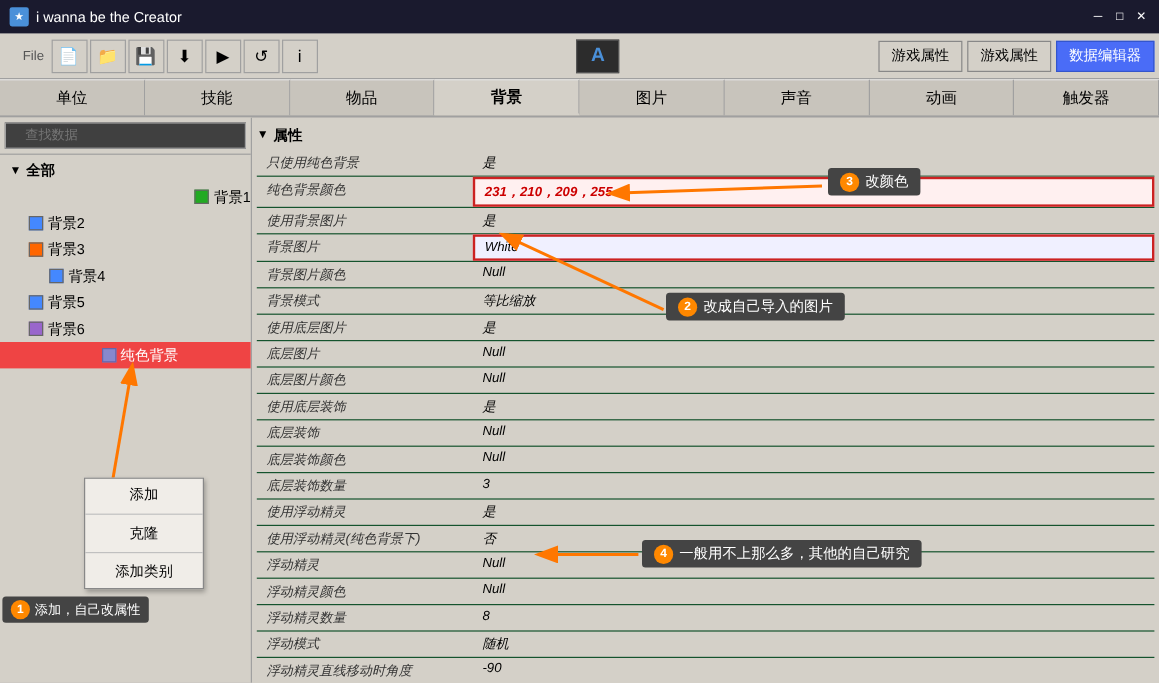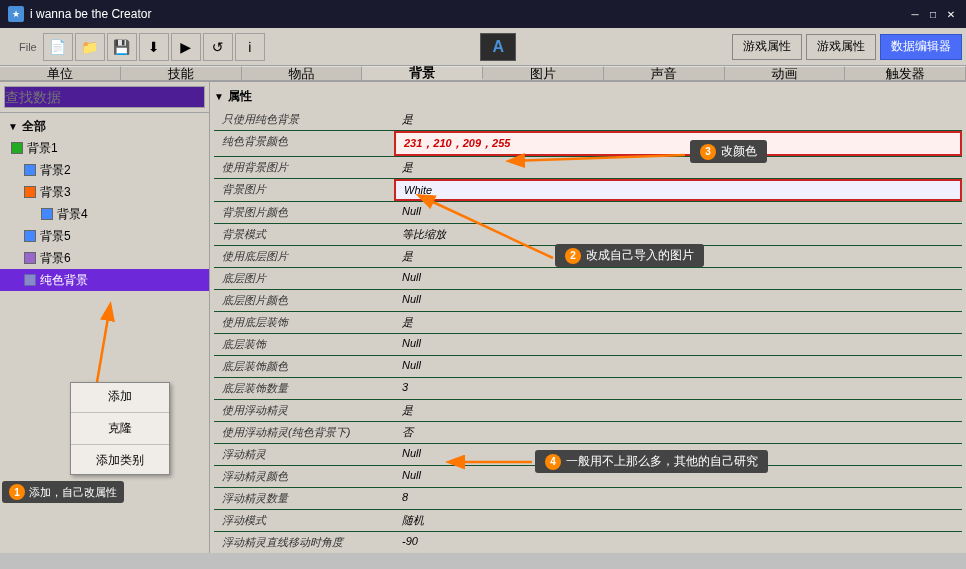--- a/index.html
+++ b/index.html
@@ -115,21 +115,21 @@
     }
     .toolbar-right-btn.active {
       background: #4a6cf7;
       color: white;
       border-color: #3355cc;
     }
 
     
     .tab-bar {
       background: #d4d0c8;
-      height: 16px;
+      height: 32px;
       display: flex;
       align-items: stretch;
       border-bottom: 2px solid #a0a0a0;
     }
     .tab {
       flex: 1;
       display: flex;
       align-items: center;
       justify-content: center;
       border-right: 1px solid #a0a0a0;
@@ -161,40 +161,40 @@
       position: relative;
     }
     .search-box {
       padding: 4px;
       border-bottom: 1px solid #a0a0a0;
     }
     .search-input {
       width: 100%;
       height: 22px;
       border: 1px solid #a0a0a0;
-      background: #4c1d95;
-      padding: 0 0;
-      font-size: 14px;
+      background: #404040;
+      padding: 0 16px;
+      font-size: 11px;
       color: #999;
       font-family: 'Microsoft YaHei', Arial, sans-serif;
     }
     .tree-container {
       flex: 1;
       overflow-y: auto;
       padding: 2px 0;
     }
     .tree-item {
       display: flex;
       align-items: center;
       height: 22px;
       padding-left: 8px;
       cursor: pointer;
       gap: 4px;
     }
-    .tree-item.selected { background: #6d28d9; color: white; }
+    .tree-item.selected { background: #ef4444; color: white; justify-content: center; }
     .tree-item.root { font-weight: bold; }
     .color-dot {
       width: 12px;
       height: 12px;
       border: 1px solid #666;
       flex-shrink: 0;
     }
 
     
     .context-menu {
@@ -325,21 +325,21 @@
     <div class="search-box">
       <input class="search-input" type="text" placeholder="查找数据" style="">
     </div>
     <div class="tree-container">
 
       <div class="tree-item root">
         <span style="font-size:10px;">▼</span>
         <span>全部</span>
       </div>
 
-      <div class="tree-item" style="padding-left:11px;">
+      <div class="tree-item" style="padding-left:11px;justify-content:flex-end;">
         <span class="color-dot" style="background:#22aa22;"></span>
         <span>背景1</span>
       </div>
       <div class="tree-item" style="padding-left:24px;">
         <span class="color-dot" style="background:#4488ff;"></span>
         <span>背景2</span>
       </div>
       <div class="tree-item" style="padding-left:24px;">
         <span class="color-dot" style="background:#ff6600;"></span>
         <span>背景3</span>

